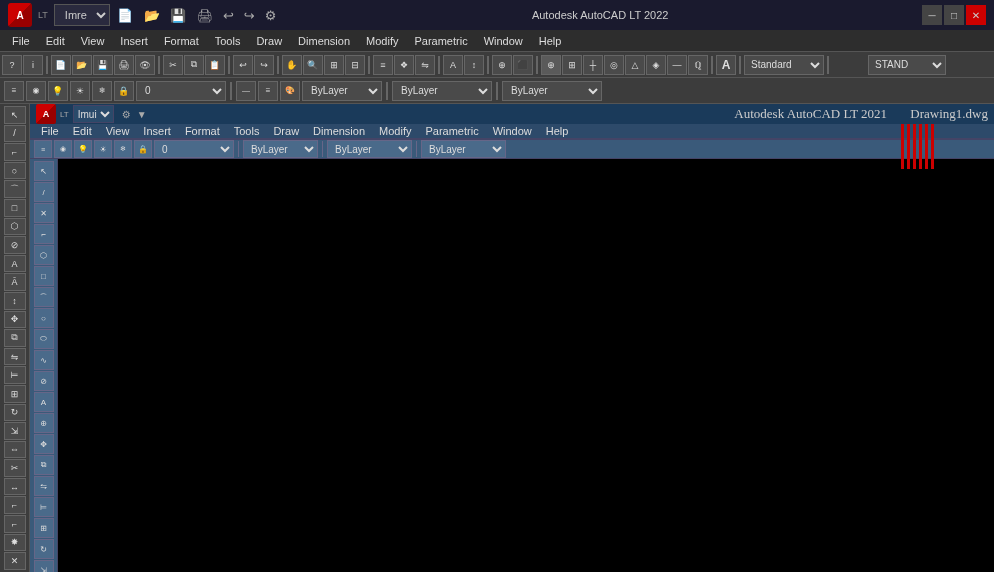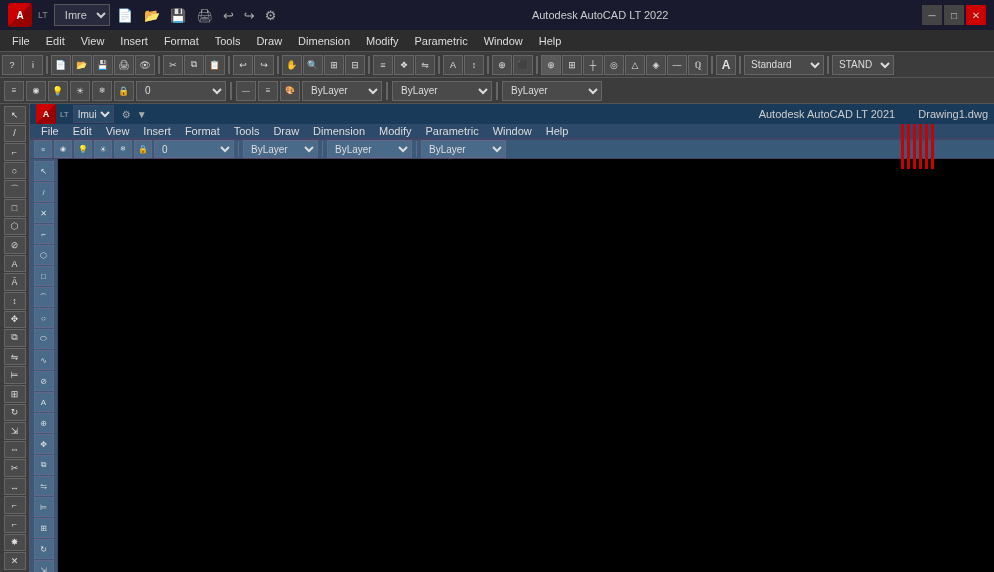--- a/index.html
+++ b/index.html
@@ -138,21 +138,21 @@
       font-size: 11px;
     }
     .inner-title-left { display: flex; align-items: center; gap: 4px; }
     .inner-logo {
       width: 20px; height: 20px;
       background: linear-gradient(135deg, #c00 50%, #900 50%);
       border-radius: 2px;
       display: flex; align-items: center; justify-content: center;
       color: white; font-weight: bold; font-size: 9px;
     }
-    .inner-title-right { color: #ccc; font-size: 11px; }
+    .inner-title-right { color: #ccc; font-size: 13px; font-family: Liberation Serif, serif; }
 
     .inner-menu-bar {
       background: #2d4a6a;
       height: 20px;
       display: flex;
       align-items: center;
       padding: 0 4px;
       color: #ddd;
       border-bottom: 1px solid #446;
     }
@@ -312,21 +312,21 @@
   <div class="tb-btn">◈</div>
   <div class="tb-btn">—</div>
   <div class="tb-btn">ℚ</div>
   <div class="tb-separator"></div>
   <div class="tb-btn" style="font-weight:bold;font-size:12px;">A</div>
   <div class="tb-separator"></div>
   <select class="tb-select" style="width:80px;">
     <option>Standard</option>
   </select>
   <div class="tb-separator"></div>
-  <select class="tb-select" style="width:62px;">
+  <select class="tb-select" style="width:78px;margin-left:36px;">
     <option>STAND</option>
   </select>
 </div>
 
 <div class="props-bar">
   <div class="tb-btn" style="font-size:8px;">≡</div>
   <div class="tb-btn" style="font-size:8px;">◉</div>
   <div class="tb-btn">💡</div>
   <div class="tb-btn">☀</div>
   <div class="tb-btn" style="font-size:8px;">❄</div>

